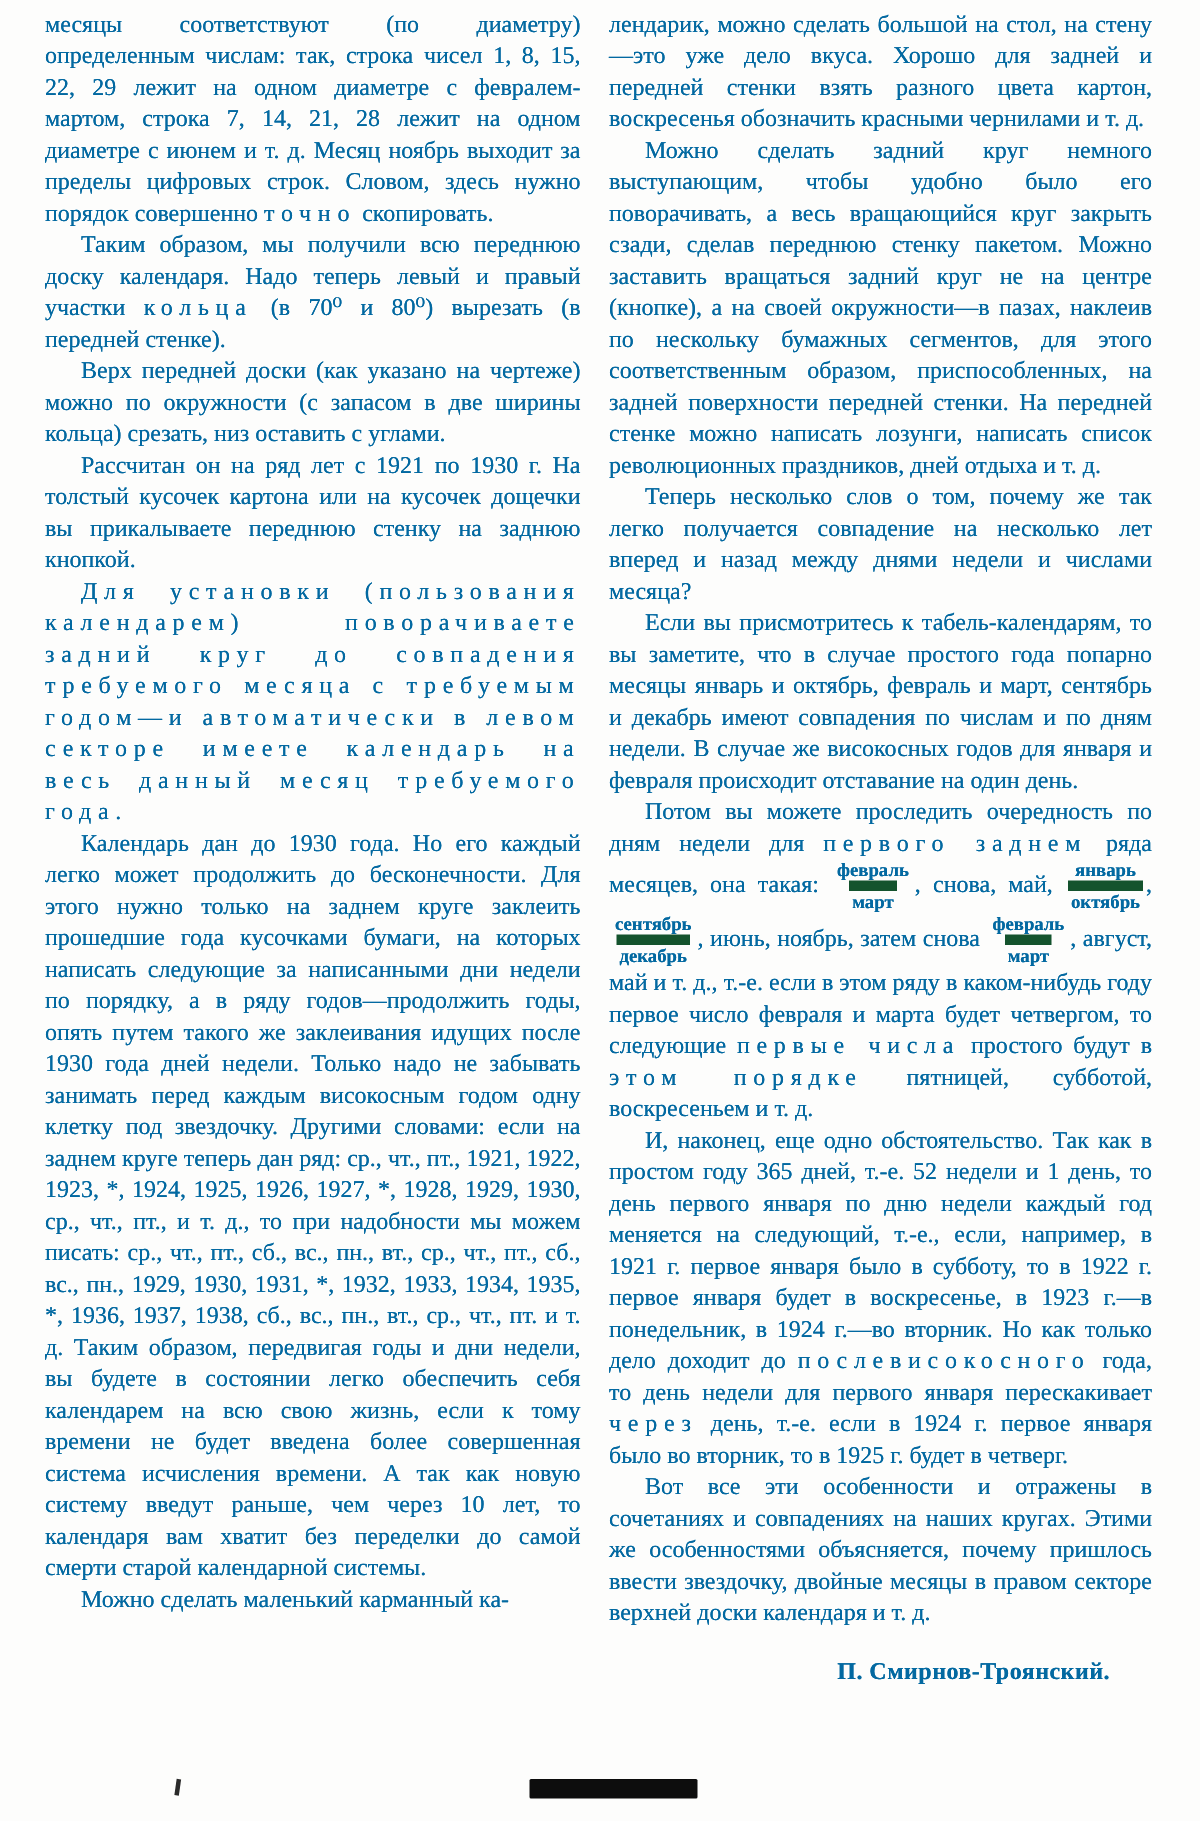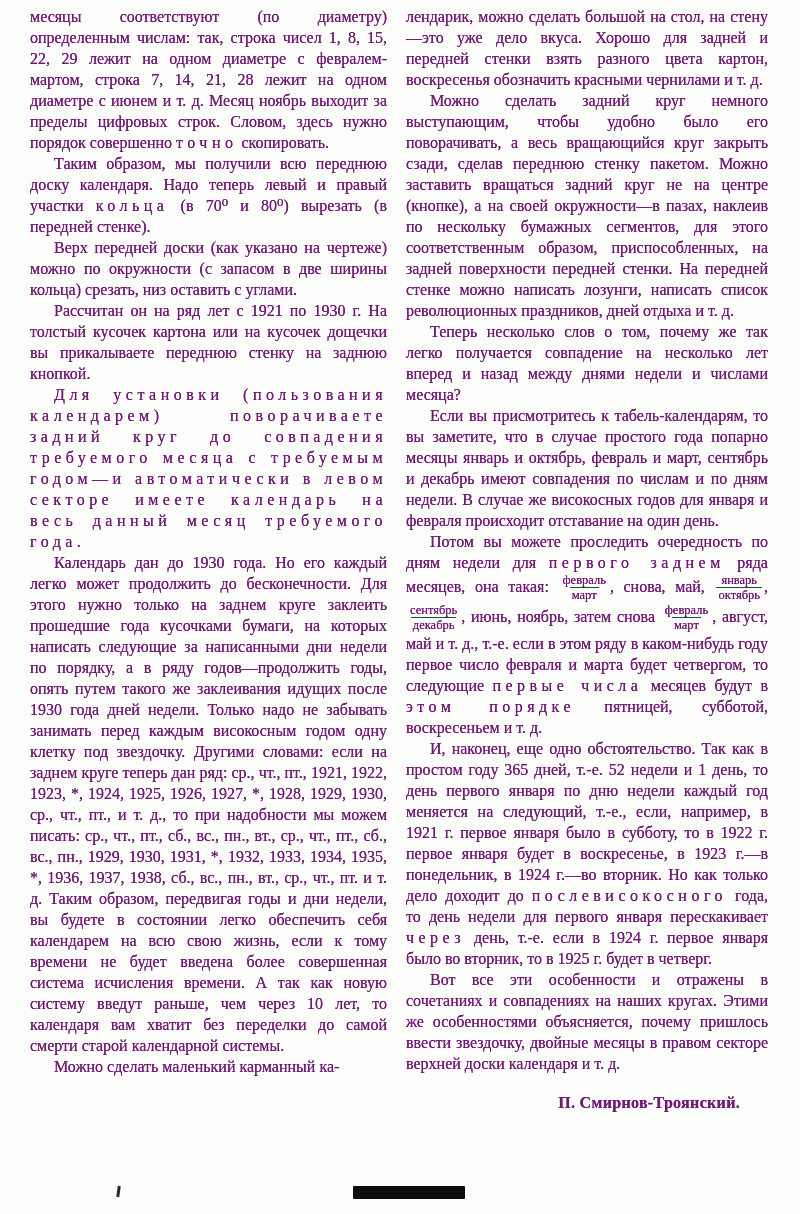--- a/index.html
+++ b/index.html
@@ -5,21 +5,21 @@
   html, body { margin: 0; padding: 0; }
   .page {
     position: relative;
     width: 800px;
     height: 1214px;
     background: #fdfdfc;
     overflow: hidden;
     font-family: "Liberation Serif", "DejaVu Serif", serif;
     font-size: 16px;
     line-height: 21px;
-    color: #701a75;
+    color: #0369a1;
     text-shadow: 0 0 0.4px currentColor; 
   }
   .column {
     position: absolute;
     top: 6px;
     text-align: justify;
   }
   .column.left  { left: 30px;  width: 357px; }
   .column.right { left: 406px; width: 362px; }
   .para { margin: 0; }
@@ -36,22 +36,23 @@
   }
   .frac {
     display: inline-flex;
     flex-direction: column;
     align-items: center;
     vertical-align: middle;
     font-size: 12.5px;
     line-height: 1.15;
     margin: 0 2px;
     text-indent: 0;
+    font-weight: bold;
   }
-  .frac .fbot { border-top: 1px solid #14532d; padding: 0 2px; }
+  .frac .fbot { border-top: 7px solid #14532d; padding: 0 2px; }
   .frac .ftop { padding: 0 2px; }
   
   .ink-bar {
     position: absolute;
     left: 353px;
     top: 1186px;
     width: 112px;
     height: 13px;
     background: #0d0d0d;
     border-radius: 1px;
@@ -89,20 +90,20 @@
           <span class="fbot">март</span>
         </span><span class="run">, снова, май, </span><span class="frac">
           <span class="ftop">январь</span>
           <span class="fbot">октябрь</span>
         </span><span class="run">, </span><span class="frac">
           <span class="ftop">сентябрь</span>
           <span class="fbot">декабрь</span>
         </span><span class="run">, июнь, ноябрь, затем снова </span><span class="frac">
           <span class="ftop">февраль</span>
           <span class="fbot">март</span>
-        </span><span class="run">, август, май и т. д., т.-е. если в этом ряду в каком-нибудь году первое число февраля и марта будет четвергом, то следующие </span><span class="spaced">первые числа</span><span class="run"> месяцев будут в </span><span class="spaced">этом порядке</span><span class="run"> пятницей, субботой, воскресеньем и т. д.</span></p>
+        </span><span class="run">, август, май и т. д., т.-е. если в этом ряду в каком-нибудь году первое число февраля и марта будет четвергом, то следующие </span><span class="spaced">первые числа</span><span class="run"> простого будут в </span><span class="spaced">этом порядке</span><span class="run"> пятницей, субботой, воскресеньем и т. д.</span></p>
       <p class="para indent"><span class="run">И, наконец, еще одно обстоятельство. Так как в простом году 365 дней, т.-е. 52 недели и 1 день, то день первого января по дню недели каждый год меняется на следующий, т.-е., если, например, в 1921 г. первое января было в субботу, то в 1922 г. первое января будет в воскресенье, в 1923 г.—в понедельник, в 1924 г.—во вторник. Но как только дело доходит до </span><span class="spaced">послевисокосного</span><span class="run"> года, то день недели для первого января перескакивает </span><span class="spaced">через</span><span class="run"> день, т.-е. если в 1924 г. первое января было во вторник, то в 1925 г. будет в четверг.</span></p>
       <p class="para indent"><span class="run">Вот все эти особенности и отражены в сочетаниях и совпадениях на наших кругах. Этими же особенностями объясняется, почему пришлось ввести звездочку, двойные месяцы в правом секторе верхней доски календаря и т. д.</span></p>
       <p class="para signature"><span class="bold">П. Смирнов-Троянский.</span></p>
     </div>
   <div class="ink-bar"></div>
   <div class="tick-mark"></div>
 </div>
 
 </body></html>

